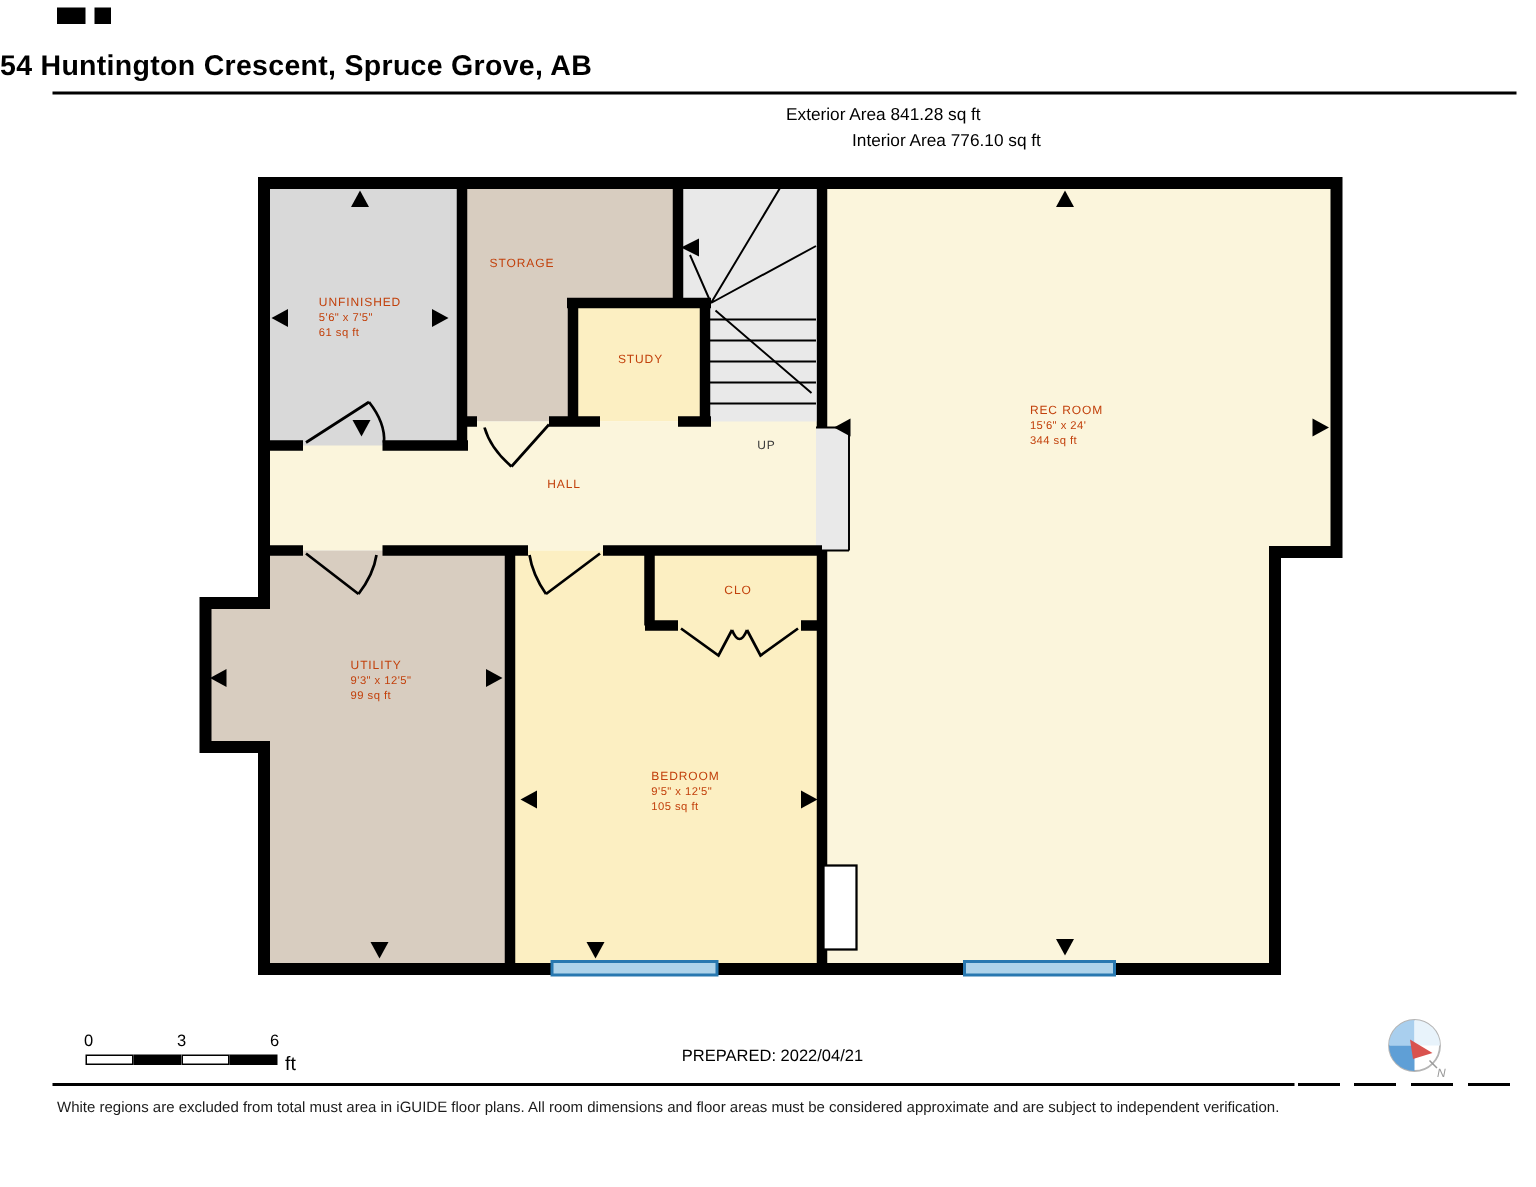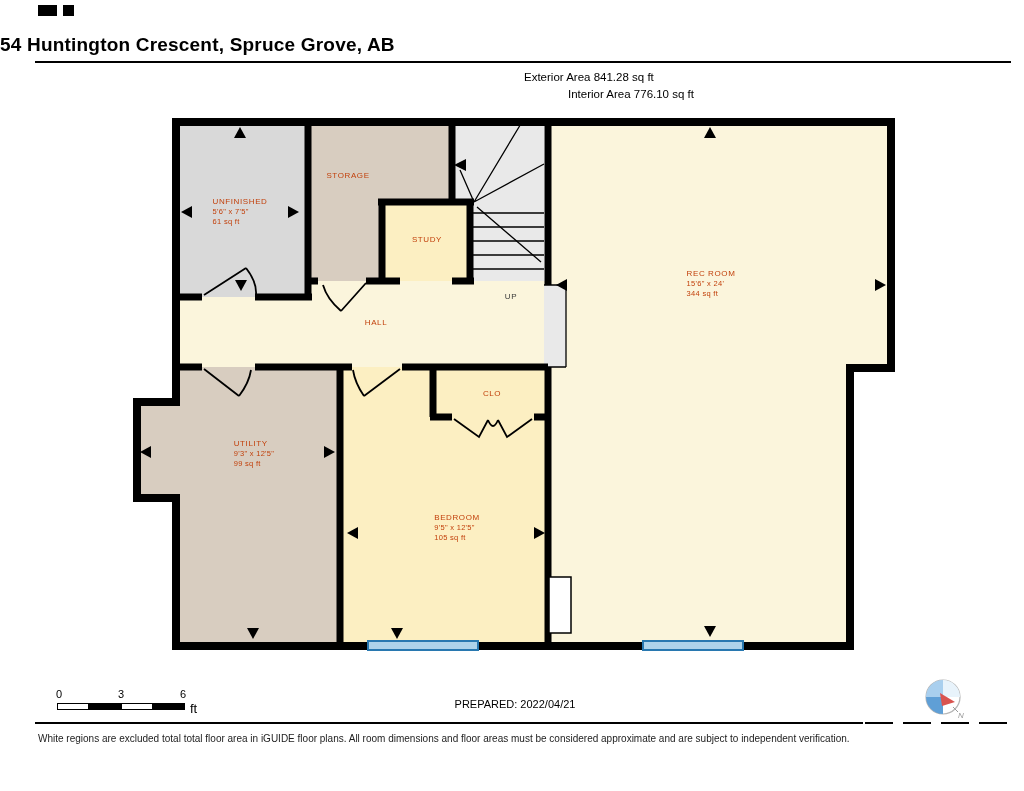--- a/index.html
+++ b/index.html
@@ -159,15 +159,15 @@
     <path d="M26,26 L26,9 A17,17 0 0 0 9,26 Z" fill="#a9cfee"></path>
     <path d="M26,26 L9,26 A17,17 0 0 0 26,43 Z" fill="#5f9fd6"></path>
     <path d="M26,26 L26,9 A17,17 0 0 1 43,26 Z" fill="#e8f3fb"></path>
     <polygon points="23,22 38,31 25,35" fill="#d9534f"></polygon>
     <path d="M36,36 L41,41" stroke="#999999" stroke-width="1"></path>
     <text x="41" y="47" font-size="8" font-style="italic" fill="#999999" font-family="Liberation Sans, sans-serif">N</text>
   </svg>
 
   <div class="abs footer-rule-solid"></div>
   <div class="abs footer-rule-dashed"></div>
-  <div class="abs disclaimer">White regions are excluded total total floor area in iGUIDE floor plans. All room dimensions and floor areas must be considered approximate and are subject to independent verification.</div>
+  <div class="abs disclaimer">White regions are excluded from total must area in iGUIDE floor plans. All room dimensions and floor areas must be considered approximate and are subject to independent verification.</div>
 
 </div>
 
 </body></html>

